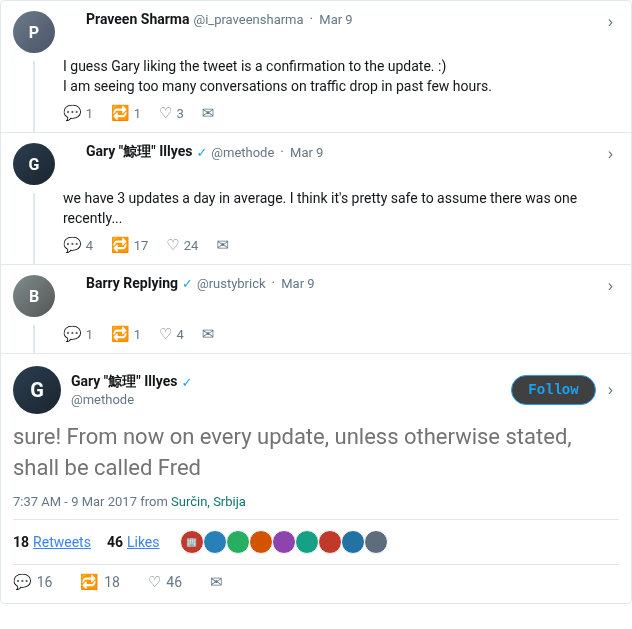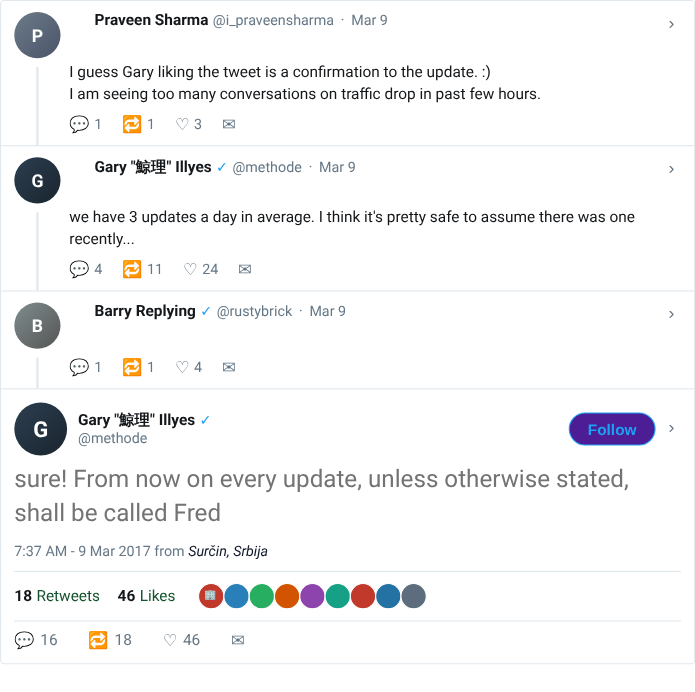--- a/index.html
+++ b/index.html
@@ -169,27 +169,28 @@
     }
 
     .main-user-meta {
       display: flex;
       flex-direction: column;
     }
 
     .follow-btn {
       border: 1px solid #1da1f2;
       color: #1da1f2;
-      background: #4c1d95;
+      background: #404040;
       border-radius: 20px;
       padding: 6px 16px;
       font-size: 14px;
       font-weight: bold;
       cursor: pointer;
       white-space: nowrap;
+      font-family: Liberation Mono, monospace;
     }
 
     .replying-to {
       font-size: 13px;
       color: #657786;
       margin-bottom: 6px;
     }
 
     .replying-to a {
       color: #1da1f2;
@@ -204,23 +205,22 @@
       font-weight: 400;
     }
 
     .tweet-timestamp {
       font-size: 13px;
       color: #657786;
       margin-bottom: 10px;
     }
 
     .tweet-timestamp a {
-      color: #0f172a;
+      color: #0f766e;
       text-decoration: none;
-      font-style: italic;
     }
 
     .retweet-likes {
       display: flex;
       align-items: center;
       gap: 16px;
       padding: 10px 0;
       border-top: 1px solid #e1e8ed;
       border-bottom: 1px solid #e1e8ed;
       font-size: 14px;
@@ -231,21 +231,22 @@
       align-items: center;
       gap: 4px;
     }
 
     .stat-count {
       font-weight: bold;
       color: #14171a;
     }
 
     .stat-label {
-      color: #14532d;
+      color: #3b82f6;
+      text-decoration: underline;
     }
 
     .likers {
       display: flex;
       align-items: center;
       gap: 3px;
       margin-left: 4px;
     }
 
     .main-actions {
@@ -350,21 +351,21 @@
     <div class="tweet-body">
       <span>we have 3 updates a day in average. I think it's pretty safe to assume there was one recently...</span>
     </div>
     <div class="tweet-actions">
       <div class="action-item">
         <span class="action-icon">💬</span>
         <span>4</span>
       </div>
       <div class="action-item">
         <span class="action-icon">🔁</span>
-        <span>11</span>
+        <span>17</span>
       </div>
       <div class="action-item">
         <span class="action-icon">♡</span>
         <span>24</span>
       </div>
       <div class="action-item">
         <span class="action-icon">✉</span>
       </div>
     </div>
   </div>

